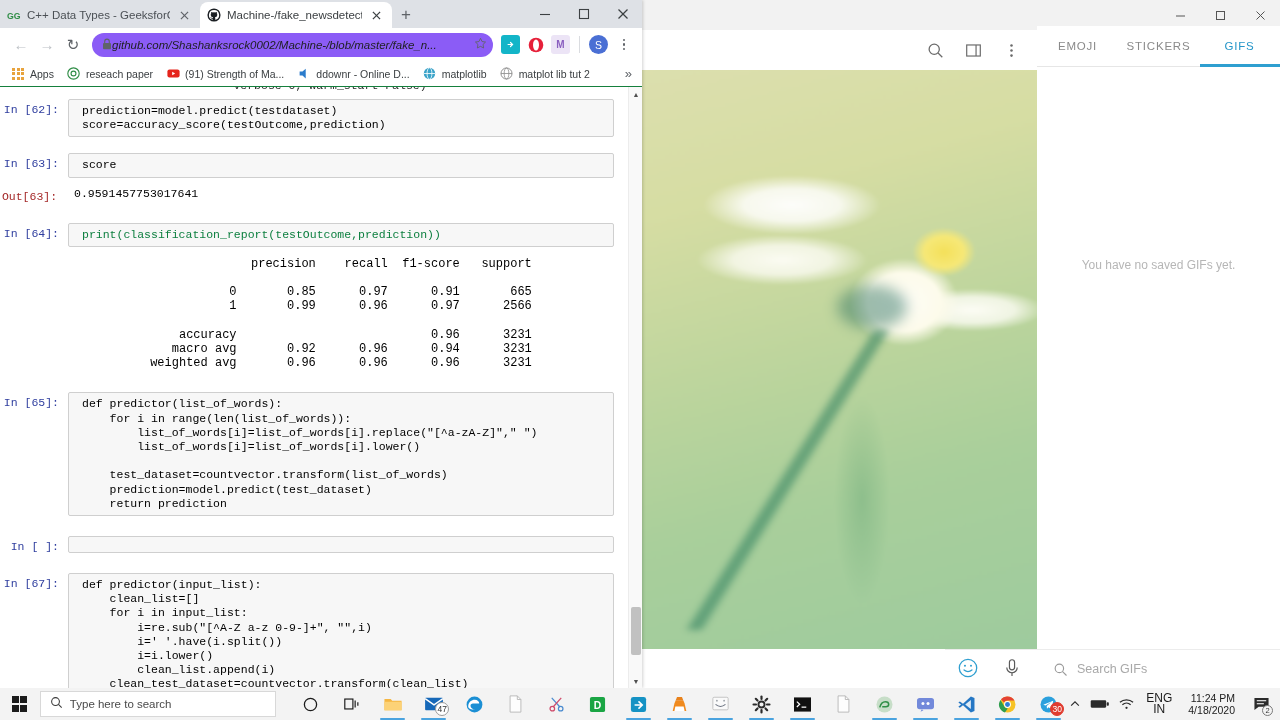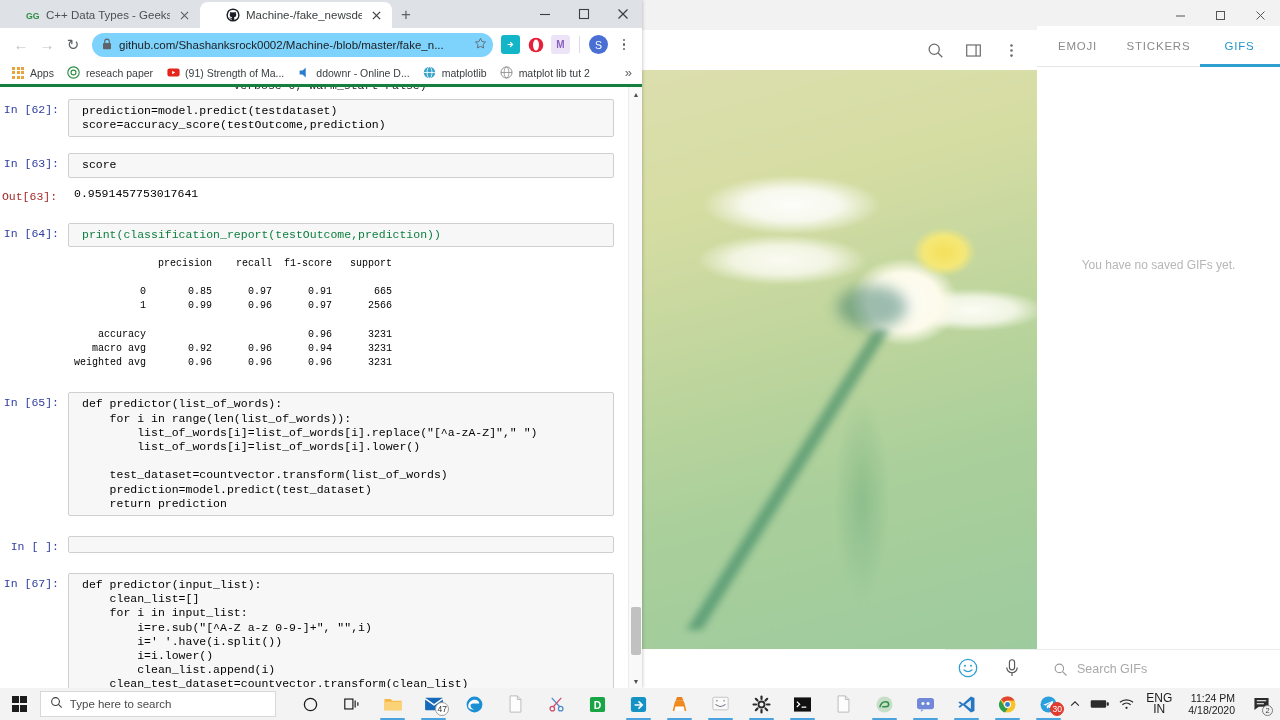--- a/index.html
+++ b/index.html
@@ -83,59 +83,59 @@
   .chrome {
     position: absolute; left: 0; top: 0; width: 642px; height: 688px;
     background: #ffffff; box-shadow: 1px 0 3px rgba(0,0,0,0.18);
   }
   .chrome-tabstrip {
     position: absolute; left: 0; top: 0; width: 642px; height: 28px;
     background: #dee1e6; display: flex; align-items: flex-end;
   }
   .ctab {
     height: 26px; display: flex; align-items: center; gap: 6px;
-    padding: 0 8px 0 25px; border-radius: 8px 8px 0 0; font-size: 11.5px;
+    padding: 0 8px 0 6px; border-radius: 8px 8px 0 0; font-size: 11.5px;
     color: #3c4043; position: relative; white-space: nowrap; overflow: hidden;
   }
   .ctab.inactive { background: #dee1e6; color: #4b5055; width: 200px; }
   .ctab.active { background: #ffffff; width: 192px; }
   .ctab .favicon { width: 15px; height: 15px; flex: none; display: flex; align-items: center; justify-content: center; }
   .ctab .ctitle { flex: 1; overflow: hidden; text-overflow: clip; font-size: 11.5px; }
   .ctab .cclose { width: 16px; height: 16px; flex: none; display: flex; align-items: center; justify-content: center; color: #5f6368; }
   .newtab { width: 28px; height: 26px; display: flex; align-items: center; justify-content: center;
             color: #5f6368; font-size: 17px; }
   .win-controls { position: absolute; right: 0; top: 0; height: 28px; display: flex; }
   .win-controls div { width: 39px; height: 28px; display: flex; align-items: center; justify-content: center; color: #3c4043; }
 
   .chrome-toolbar {
     position: absolute; left: 0; top: 28px; width: 642px; height: 33px;
     background: #ffffff; display: flex; align-items: center; padding: 0 8px;
   }
   .nav-btn { width: 26px; height: 26px; display: flex; align-items: center; justify-content: center;
              color: #5f6368; font-size: 15px; }
   .nav-btn.dim { color: #bdc1c6; }
   .omnibox {
-    flex: 1; height: 24px; margin: 0 6px; background: #7dd3fc; border-radius: 13px;
-    display: flex; align-items: center; padding: 0 6px 0 10px; gap: 7px;
+    flex: 1; height: 24px; margin: 0 6px; background: #8b5cf6; border-radius: 13px;
+    display: flex; align-items: center; padding: 0 6px 0 10px;  font-style: italic;
   }
   .omnibox .urltext { flex: 1; font-size: 11.5px; color: #202124; white-space: nowrap; overflow: hidden; }
   .omnibox .star { color: #5f6368; font-size: 12px; }
   .ext-icons { display: flex; align-items: center; gap: 6px; margin-left: 2px; }
   .ext { width: 19px; height: 19px; border-radius: 3px; display: flex; align-items: center;
          justify-content: center; font-size: 10px; font-weight: bold; }
   .ext-sep { width: 1px; height: 17px; background: #dadce0; margin: 0 3px; }
   .avatar-s { width: 19px; height: 19px; border-radius: 50%; background: #4a6fd4; color: #fff;
               font-size: 10.5px; display: flex; align-items: center; justify-content: center; }
   .kebab { width: 20px; display: flex; flex-direction: column; align-items: center; gap: 2px; }
   .kebab i { width: 2.5px; height: 2.5px; border-radius: 50%; background: #5f6368; display: block; }
 
   .bookmarks-bar {
     position: absolute; left: 0; top: 61px; width: 642px; height: 26px;
     background: #ffffff; display: flex; align-items: center; padding: 0 6px; gap: 3px;
-    border-bottom: 3px solid #15803d;
+    border-bottom: 1px solid #15803d;
   }
   .bm { display: flex; align-items: center; gap: 5px; padding: 2px 5px; border-radius: 3px;
         font-size: 10.5px; color: #3c4043; white-space: nowrap; }
   .bm .bico { width: 14px; height: 14px; flex: none; display: flex; align-items: center; justify-content: center; }
   .bm-overflow { margin-left: auto; color: #5f6368; font-size: 13px; padding-right: 4px; }
   .apps-grid { display: grid; grid-template-columns: repeat(3, 3px); grid-template-rows: repeat(3, 3px);
                gap: 1.5px; }
   .apps-grid i { width: 3px; height: 3px; background: #e8a33d; display: block; }
 
   
@@ -154,21 +154,21 @@
   .input-box {
     flex: 1; background: #f7f7f7; border: 1px solid #cfcfcf; border-radius: 2px;
     padding: 4px 13px; font-family: "Liberation Mono", monospace; font-size: 11.5px;
     line-height: 14.2px; color: #000; white-space: pre; overflow: hidden;
   }
   .out-text {
     flex: 1; padding: 1px 6px; font-family: "Liberation Mono", monospace; font-size: 11.5px;
     line-height: 14.2px; color: #000; white-space: pre;
   }
   .out-block { flex: 1; padding: 2px 6px; font-family: "Liberation Mono", monospace;
-               font-size: 10px; line-height: 14.2px; color: #000; white-space: pre; }
+               font-size: 12px; line-height: 14.2px; color: #000; white-space: pre; text-align: center; }
   .fn { color: #0c7f3f; }
   .spacer8 { height: 8px; }
   .spacer16 { height: 16px; }
   .spacer20 { height: 20px; }
 
   
   .pg-scroll { position: absolute; right: 0; top: 87px; width: 14px; height: 601px; background: #f9f9f9;
                border-left: 1px solid #ececec; }
   .pg-scroll .arrow { position: absolute; left: 0; width: 14px; height: 14px; display: flex;
                       align-items: center; justify-content: center; color: #505050; font-size: 7px; }

